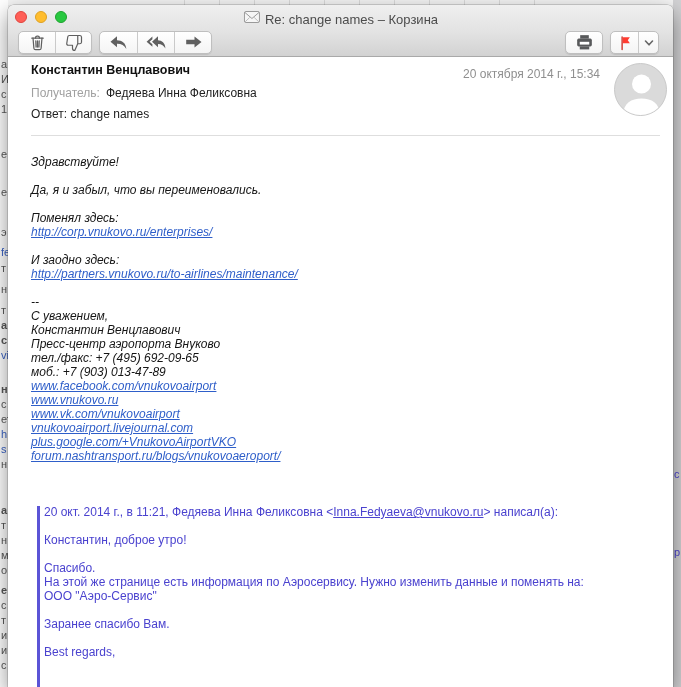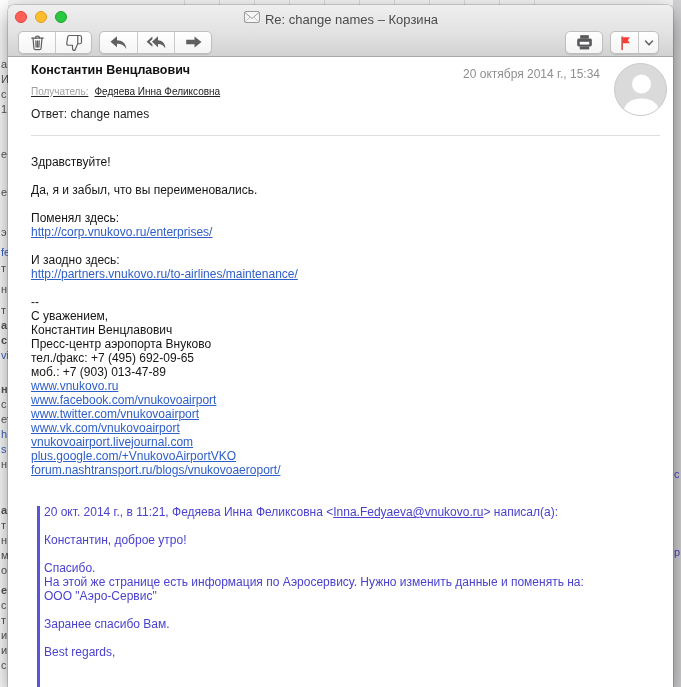--- a/index.html
+++ b/index.html
@@ -42,30 +42,30 @@
   .g-delete { left:10px; }  .g-delete .tb-seg { width:36px; }
   .g-reply  { left:91px; }  .g-reply  .tb-seg { width:37px; }
   .g-print  { left:557px; } .g-print  .tb-seg { width:36px; }
   .g-flag   { left:602px; } .g-flag .tb-seg.f { width:27px; } .g-flag .tb-seg.c { width:20px; }
   .tb-seg svg { display:block; }
 
   
   .msg { position:absolute; left:0; top:52px; right:0; bottom:0; background:#fff; }
   .sender { position:absolute; left:23px; top:6px; font-size:12.5px; font-weight:bold; color:#111; }
   .date   { position:absolute; right:73px; top:10px; font-size:12px; color:#8f8f8f; }
-  .to-line{ position:absolute; left:23px; top:29px; font-size:10px; color:#222;text-decoration:underline; }
+  .to-line{ position:absolute; left:23px; top:29px; font-size:12px; color:#222; }
   .to-line .lbl { color:#a0a0a0; margin-right:6px; }
   .subject{ position:absolute; left:23px; top:50px; font-size:12px; color:#222; }
   .avatar { position:absolute; left:606px; top:6px; width:53px; height:53px; border-radius:50%;
             background:#dadada; border:1px solid #c9c9c9; overflow:hidden; }
   .hdr-divider { position:absolute; left:23px; right:13px; top:78px; height:1px; background:#dedede; }
 
   
   .body-lines { position:absolute; left:23px; top:98px; right:16px; font-size:12px; line-height:14px; color:#151515; }
-  .body-lines .line { height:14px; white-space:nowrap; }
+  .body-lines .line { height:14px; white-space:nowrap;font-style:italic; }
   a.blink { color:#2e5ec9; text-decoration:underline; cursor:pointer; }
 
   
   .quote-bar { position:absolute; left:29px; top:449px; bottom:0; width:2.5px; background:#5b54d6; }
   .quote { position:absolute; left:36px; top:448px; right:14px; font-size:12px; line-height:14px; color:#4a42cf; }
   .quote .line { height:14px; white-space:nowrap; }
   a.qlink { color:#4a42cf; text-decoration:underline; cursor:pointer; }
 </style>
 </head>
 <body>
@@ -224,23 +224,22 @@
           <div class="line">&nbsp;</div>
           <div class="line">И заодно здесь:</div>
           <div class="line"><a class="blink">http://partners.vnukovo.ru/to-airlines/maintenance/</a></div>
           <div class="line">&nbsp;</div>
           <div class="line">--</div>
           <div class="line">С уважением,</div>
           <div class="line">Константин Венцлавович</div>
           <div class="line">Пресс-центр аэропорта Внуково</div>
           <div class="line">тел./факс: +7 (495) 692-09-65</div>
           <div class="line">моб.: +7 (903) 013-47-89</div>
+          <div class="line"><a class="blink">www.facebook.com/vnukovoairport</a></div>
           <div class="line"><a class="blink">www.vnukovo.ru</a></div>
-          <div class="line"><a class="blink">www.facebook.com/vnukovoairport</a></div>
-          <div class="line"><a class="blink">www.twitter.com/vnukovoairport</a></div>
           <div class="line"><a class="blink">www.vk.com/vnukovoairport</a></div>
           <div class="line"><a class="blink">vnukovoairport.livejournal.com</a></div>
           <div class="line"><a class="blink">plus.google.com/+VnukovoAirportVKO</a></div>
           <div class="line"><a class="blink">forum.nashtransport.ru/blogs/vnukovoaeroport/</a></div>
         </div>
 
       <div class="quote-bar"></div>
       <div class="quote">
         <div class="line">
           <span>20 окт. 2014 г., в 11:21, Федяева Инна Феликсовна &lt;</span><a class="qlink">Inna.Fedyaeva@vnukovo.ru</a><span>&gt; написал(а):</span>

